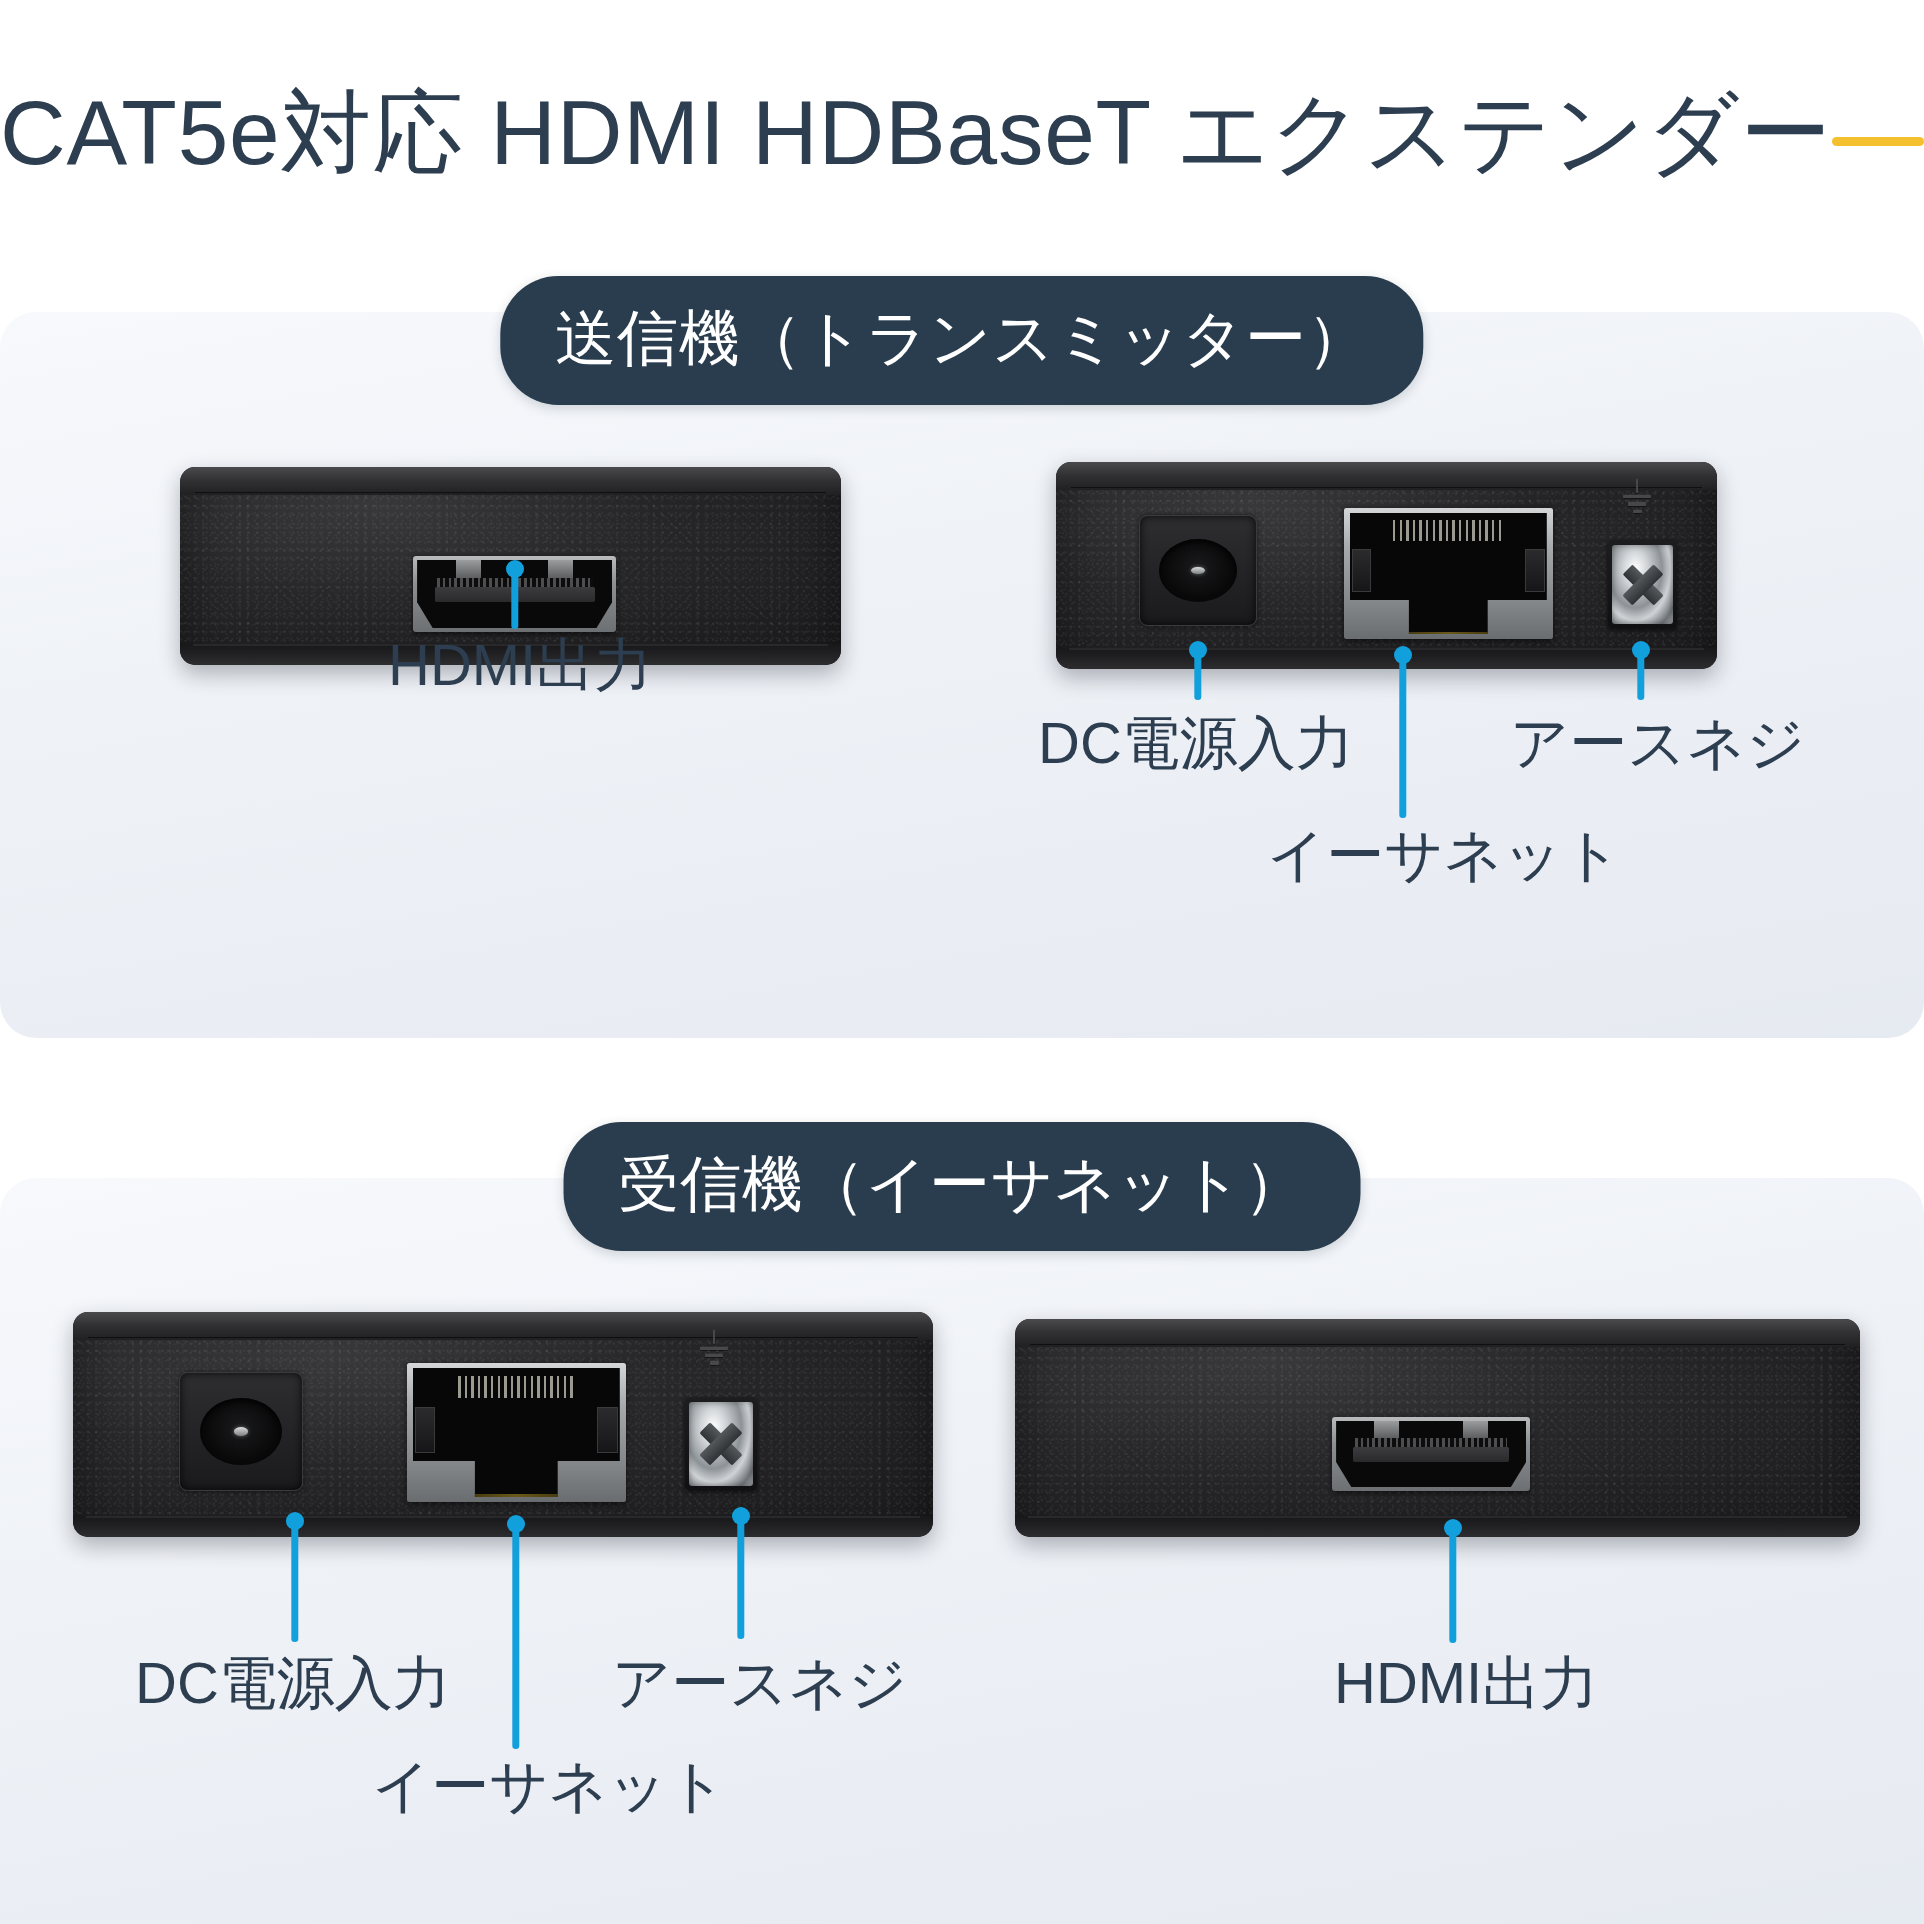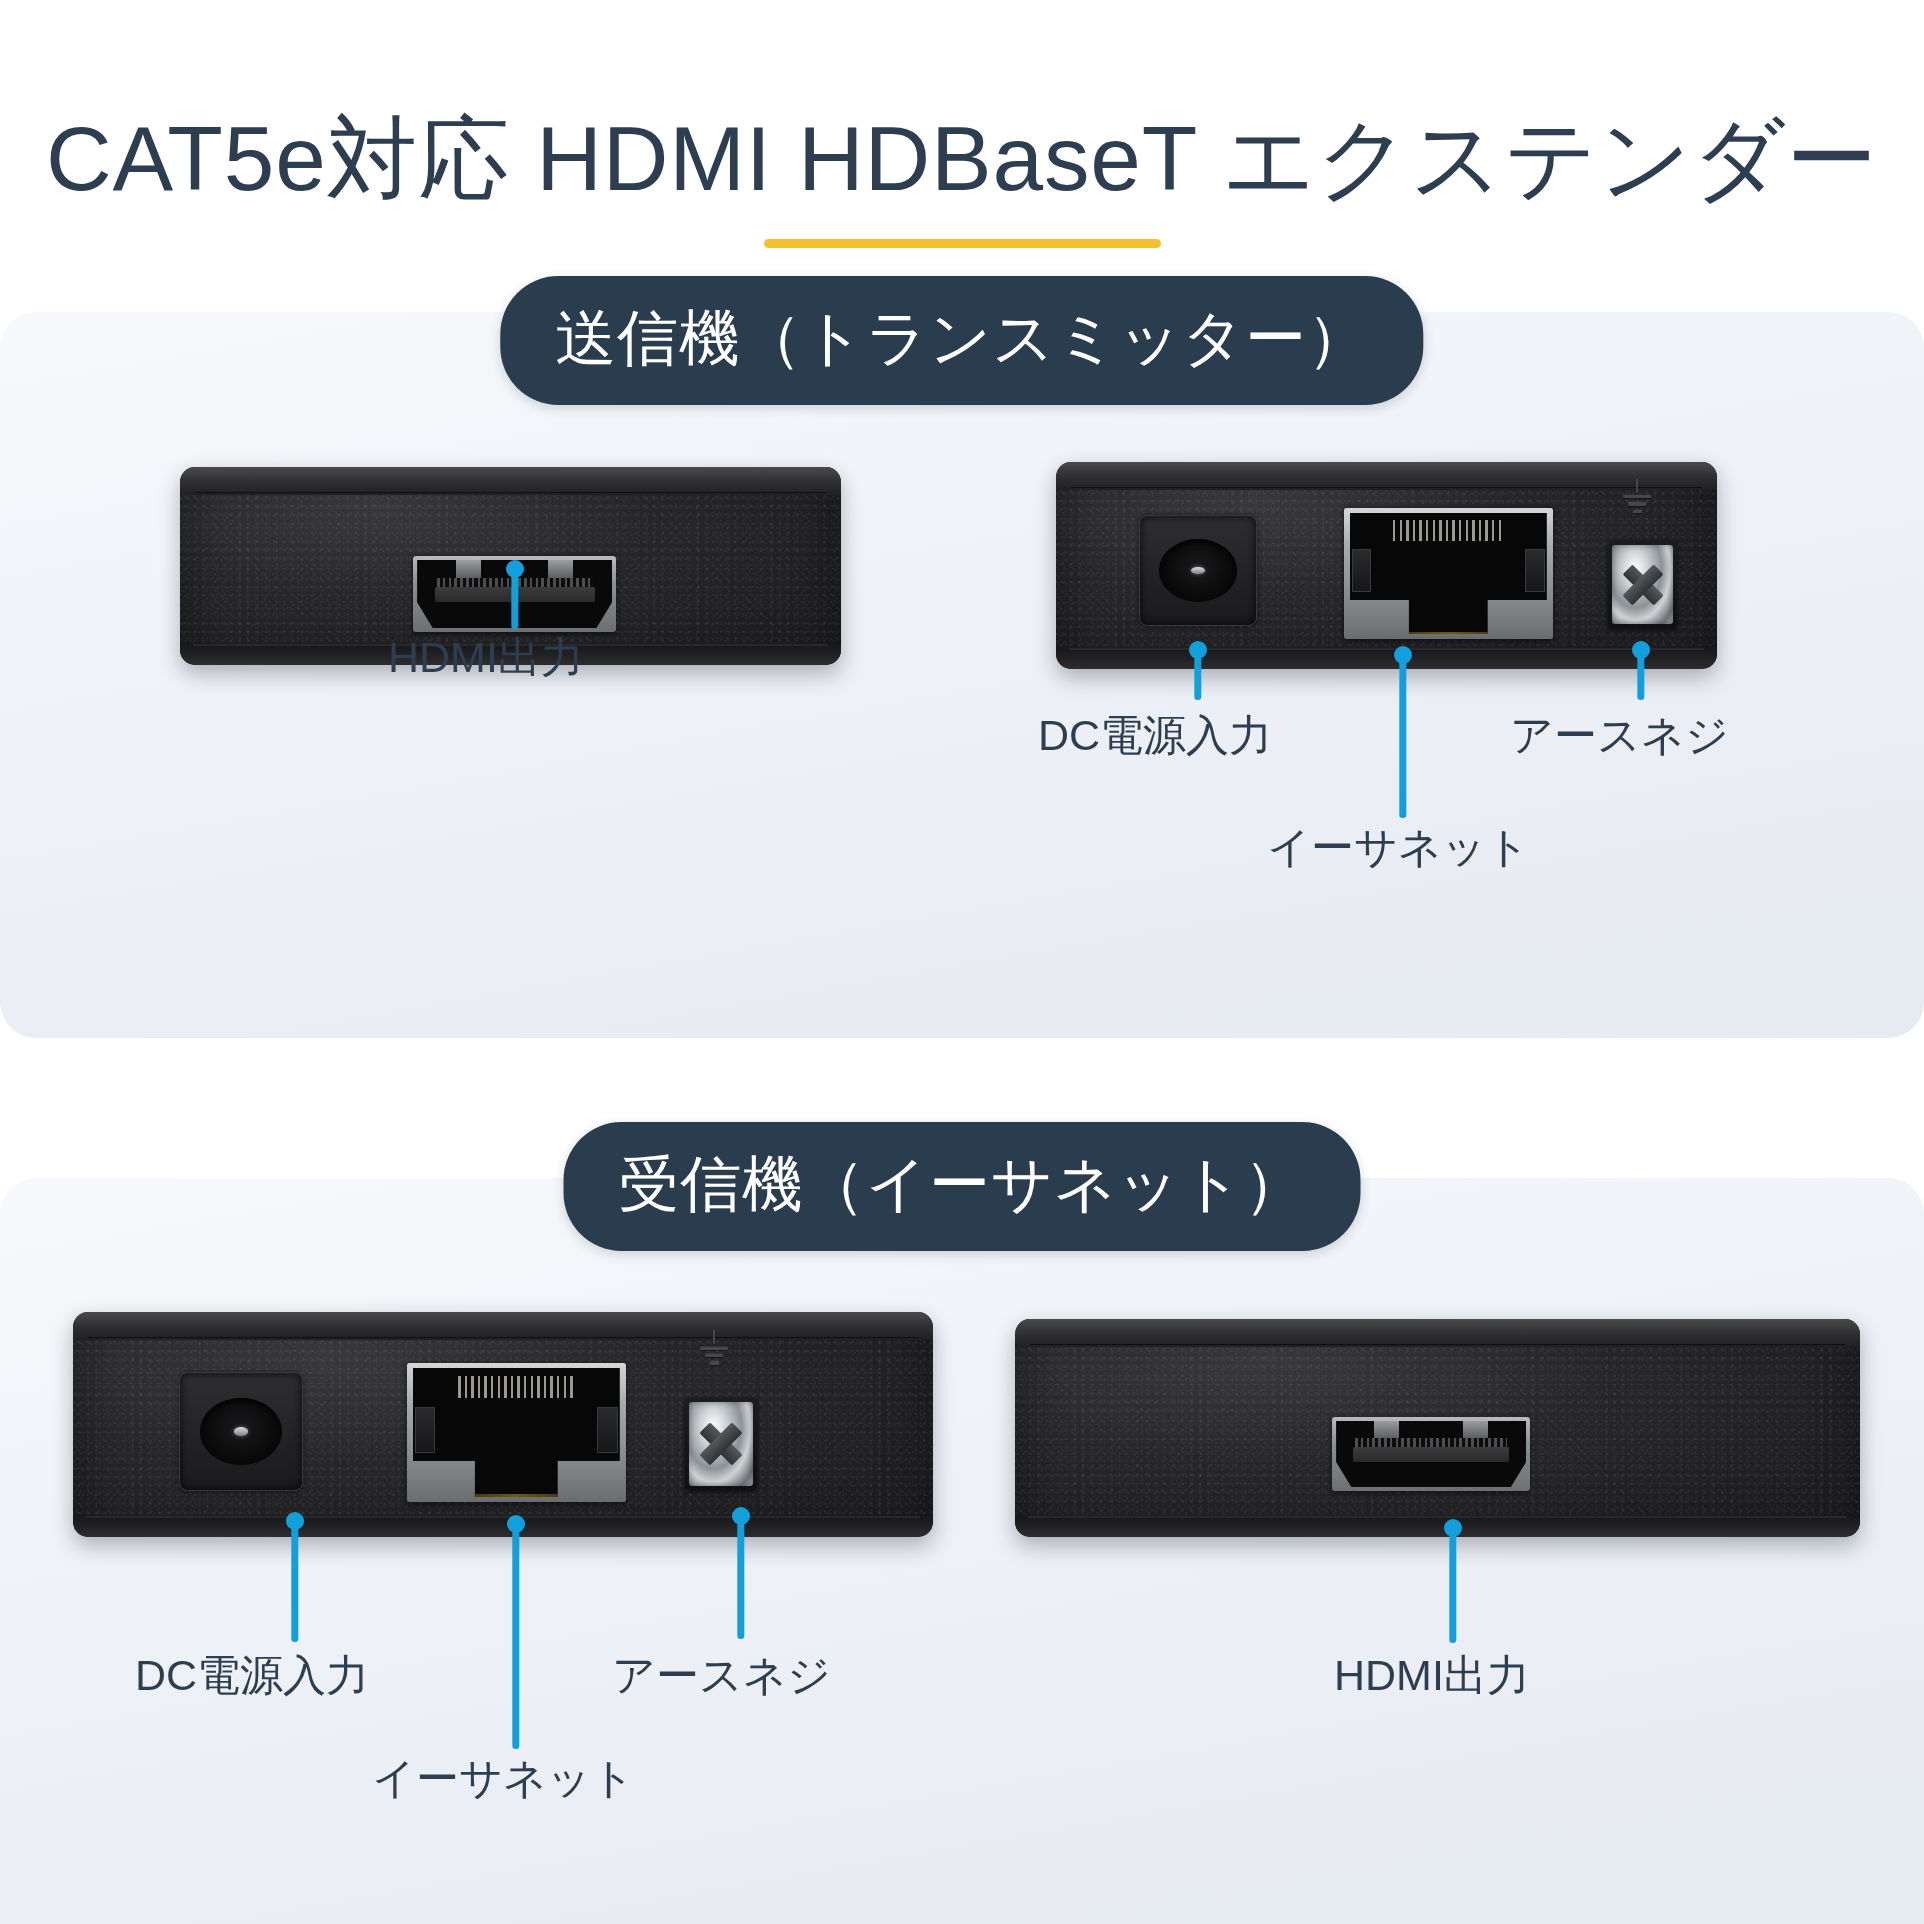--- a/index.html
+++ b/index.html
@@ -7,21 +7,21 @@
     width:1924px;height:1924px;
     background:#ffffff;
     font-family:"Liberation Sans","DejaVu Sans",sans-serif;
     overflow:hidden;
     position:relative;
   }
 
   
   .title-block{
     position:absolute;left:0;top:0;width:1924px;height:248px;
-    display:flex;flex-direction:column;align-items:center;justify-content:flex-end;
+    display:flex;flex-direction:row;align-items:center;justify-content:flex-end;
   }
   .page-title{
     margin:0;padding:0;
     font-size:91px;
     font-weight:400;
     letter-spacing:0.8px;
     color:#2d3e50;
     line-height:1.0;
     margin-top:16.5px;
     white-space:nowrap;
@@ -247,21 +247,21 @@
     background:#12a0dd;
   }
   .callout-line{
     position:absolute;left:50%;top:8.3px;transform:translateX(-50%);
     width:7.4px;border-radius:3.3px;
     background:#12a0dd;
   }
   .callout-label{
     position:absolute;z-index:5;
     color:#2d3e50;
-    font-size:43px;
+    font-size:58px;
     white-space:nowrap;
     line-height:1;
   }
 </style>
 </head>
 <body>
 
 <div class="title-block">
   <h1 class="page-title">CAT5e対応 HDMI HDBaseT エクステンダー</h1>
   <div class="title-underline"></div>

